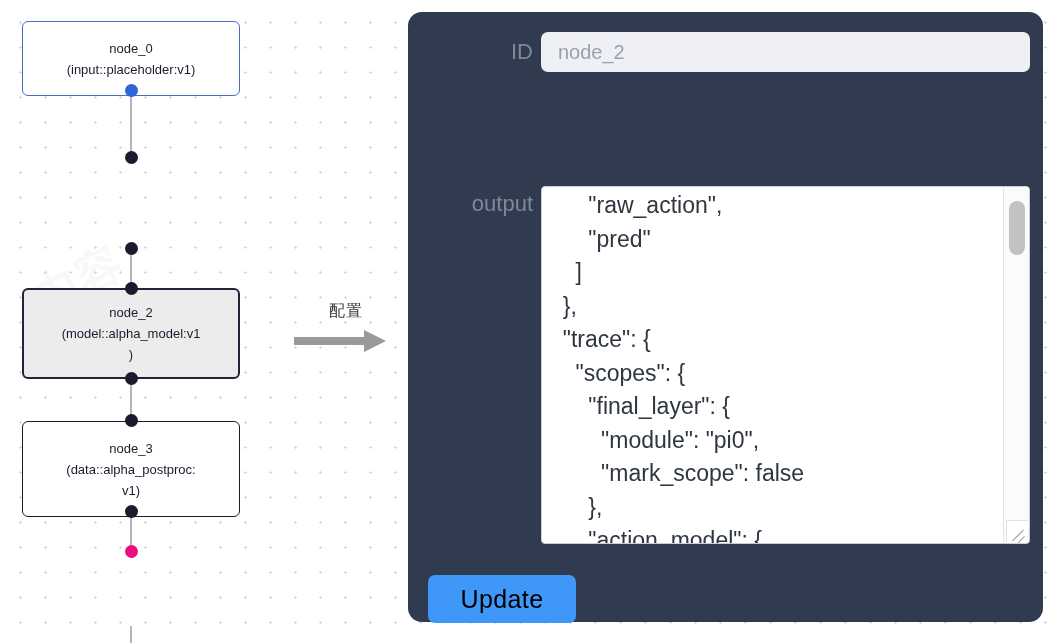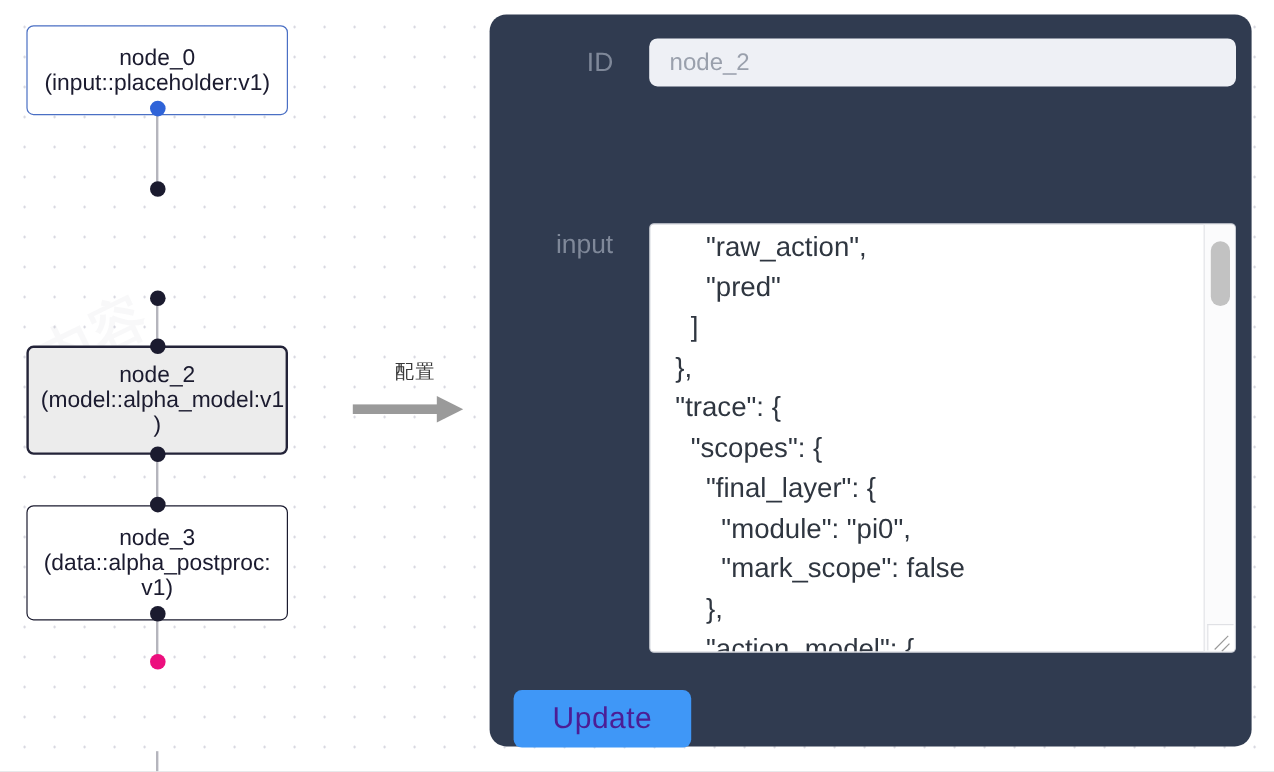--- a/index.html
+++ b/index.html
@@ -45,21 +45,21 @@
     position: absolute;
     left: 22px;
     width: 218px;
     background: #ffffff;
     border: 1.3px solid #1b1b2f;
     border-radius: 6px;
     display: flex;
     align-items: center;
     justify-content: flex-start;
     text-align: center;
-    font-size: 19px;
+    font-size: 13px;
     line-height: 21px;
     color: #1b1b2f;
     padding: 4px 10px;
     z-index: 3;
   }
   .node-label { width: 100%; white-space: pre-line; }
 
   #node-0 { top: 21px;  height: 75px;  border-color: #4a6fc4; }
   #node-1 { top: 158px; height: 91px; }
   #node-2 { top: 288px; height: 91px;  border: 2.2px solid #232338; background: #ececec; }
@@ -139,21 +139,21 @@
   .field-row {
     position: absolute;
     left: 0;
     display: flex;
     align-items: flex-start;
     width: 100%;
   }
   .field-label {
     width: 133px;
     text-align: right;
-    padding-right: 30px;
+    padding-right: 8px;
     color: #7f8899;
     font-size: 22px;
     line-height: 40px;
     user-select: none;
   }
   .text-input {
     width: 489px; height: 40px;
     background: #eef0f5;
     border: none;
     border-radius: 7px;
@@ -223,21 +223,21 @@
   .resize-grip::before { width: 16px; right: 2px;  bottom: 6px; }
   .resize-grip::after  { width: 9px;  right: 2px;  bottom: 2px; }
 
   #update-button {
     position: absolute;
     left: 20px; top: 563px;
     width: 148px; height: 48px;
     background: #3f97f7;
     border: none;
     border-radius: 7px;
-    color: #4c1d95;
+    color: #000000;
     font-size: 25px;
     font-family: "Liberation Sans", sans-serif;
     letter-spacing: 0.4px;
     cursor: pointer;
     padding: 0;
     text-align: center;
   }
 </style>
 </head>
 <body>
@@ -293,21 +293,21 @@
 
     <div class="field-row" id="row-id">
       <div class="field-label">ID</div>
       <input class="text-input" id="id-input" type="text" value="node_2" style="">
     </div>
 
     <div class="field-row" id="row-type">
     </div>
 
     <div class="field-row" id="row-config">
-      <div class="field-label">input</div>
+      <div class="field-label">output</div>
       <div class="config-box">
         <pre class="config-text">      "raw_action",
       "pred"
     ]
   },
   "trace": {
     "scopes": {
       "final_layer": {
         "module": "pi0",
         "mark_scope": false

